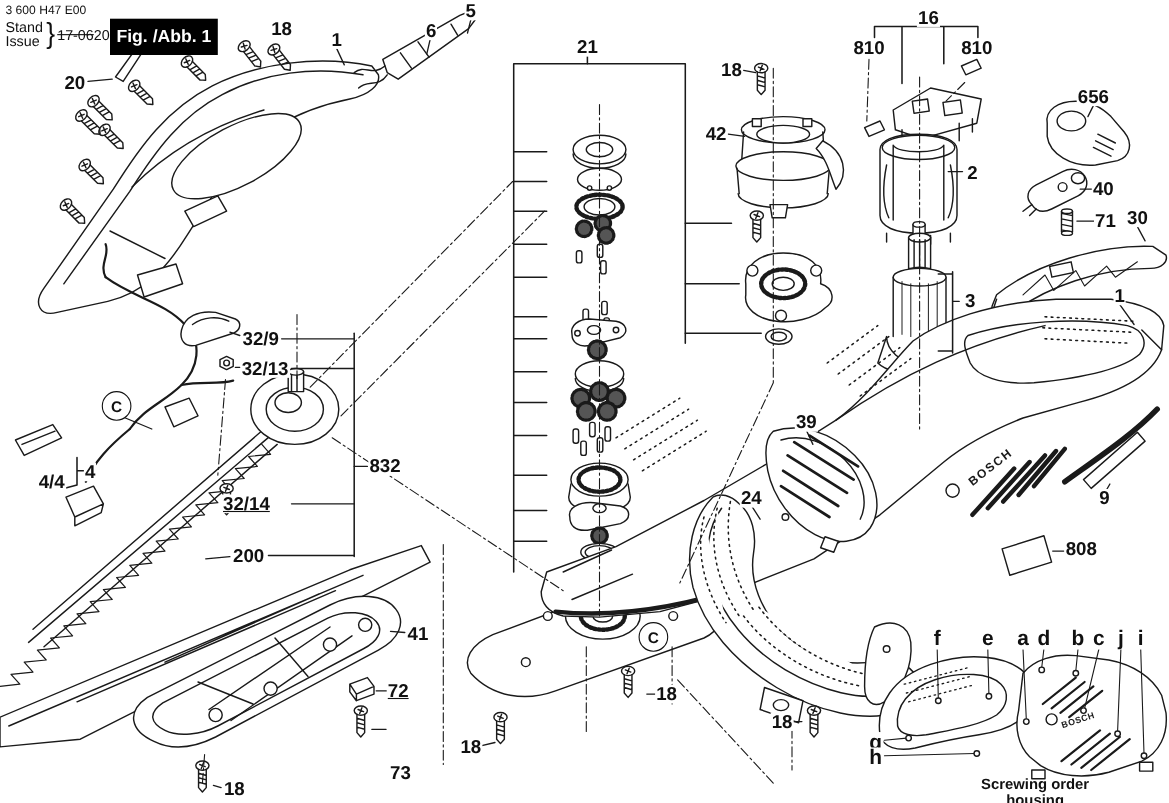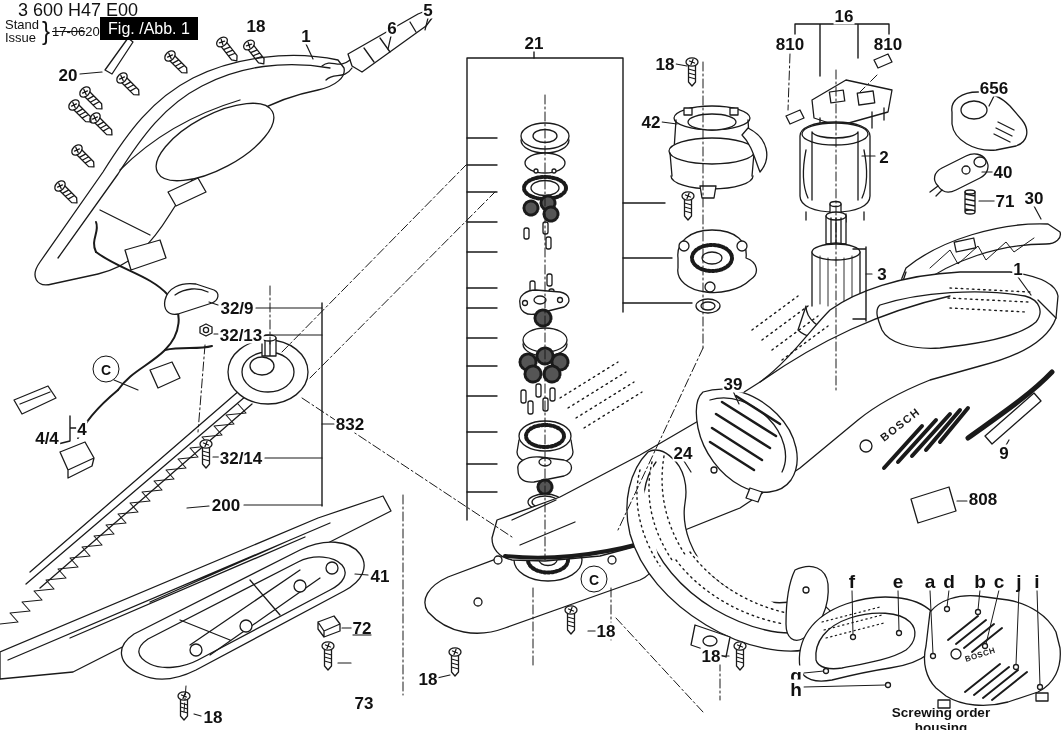--- a/index.html
+++ b/index.html
@@ -1,26 +1,26 @@
 <!DOCTYPE html>
 <html><head>
 <meta charset="utf-8">
 <style>
   html,body{margin:0;padding:0;background:#fff;}
   .canvas{position:relative;width:1063px;height:730px;background:#fff;overflow:hidden;
           font-family:"Liberation Sans",sans-serif;color:#111;}
   svg.drawing{position:absolute;left:0;top:0;}
-  .hdr{position:absolute;left:5px;top:2px;font-size:18px;line-height:16px;margin-left:13px;}
+  .hdr{position:absolute;left:5px;top:2px;font-size:11px;line-height:16px;}
   .issue-block{position:absolute;left:5px;top:17px;display:flex;align-items:center;font-size:13px;}
   .issue-labels{display:flex;flex-direction:column;line-height:13px;}
   .brace{font-size:24px;font-weight:200;margin:0 2px 0 3px;transform:scaleY(1.1);}
   .issue-values{display:flex;line-height:13px;}
   .struck{text-decoration:line-through;}
-  .fig-badge{position:absolute;left:100px;top:17px;width:98px;height:23px;background:#000;color:#fff;
-             font-weight:normal;font-size:16px;display:flex;align-items:center;justify-content:center;}
+  .fig-badge{position:absolute;left:100px;top:17px;width:98px;height:33px;background:#000;color:#fff;
+             font-weight:bold;font-size:16px;display:flex;align-items:center;justify-content:center;}
   .footer-notes{position:absolute;left:4px;top:671px;font-size:13px;line-height:14px;}
   .inset-caption{position:absolute;left:866px;top:705px;width:150px;text-align:center;
                  font-weight:bold;font-size:13.5px;}
   .callout{position:absolute;transform:translate(-50%,-50%);font-weight:bold;font-size:17px;
            line-height:1;background:#fff;padding:0 1px;white-space:nowrap;}
   .letter{position:absolute;transform:translate(-50%,-50%);font-weight:bold;font-size:19px;
           line-height:1;background:#fff;padding:0 1px;}
   .marker-c{position:absolute;width:25px;height:25px;border:1.7px solid #111;border-radius:50%;
             transform:translate(-50%,-50%);display:flex;align-items:center;justify-content:center;
             font-weight:bold;font-size:14px;background:#fff;}
@@ -417,21 +417,21 @@
       <span class="callout" style="left: 994px; top: 88px;">656</span>
       <span class="callout" style="left: 884px; top: 157px;">2</span>
       <span class="callout" style="left: 1003px; top: 172px; text-align: right;">40</span>
       <span class="callout" style="left: 1005px; top: 201px;">71</span>
       <span class="callout" style="left: 1034px; top: 198px;">30</span>
       <span class="callout" style="left: 882px; top: 274px;">3</span>
       <span class="callout" style="left: 1018px; top: 269px;">1</span>
       <span class="callout" style="left: 237px; top: 308px;">32/9</span>
       <span class="callout" style="left: 241px; top: 335px;">32/13</span>
       <span class="callout" style="left: 350px; top: 424px;">832</span>
-      <span class="callout" style="left: 241px; top: 458px;">32/14</span>
+      <span class="callout" style="left: 224px; top: 458px; text-decoration: underline;">32/14</span>
       <span class="callout" style="left: 82px; top: 429px;">4</span>
       <span class="callout" style="left: 47px; top: 438px;">4/4</span>
       <span class="callout" style="left: 226px; top: 505px;">200</span>
       <span class="callout" style="left: 733px; top: 384px;">39</span>
       <span class="callout" style="left: 683px; top: 453px;">24</span>
       <span class="callout" style="left: 1004px; top: 453px;">9</span>
       <span class="callout" style="left: 983px; top: 499px;">808</span>
       <span class="callout" style="left: 380px; top: 576px;">41</span>
       <span class="callout" style="left: 362px; top: 628px; text-decoration: underline;">72</span>
       <span class="callout" style="left: 364px; top: 663px; margin-top: 40px;">73</span>

